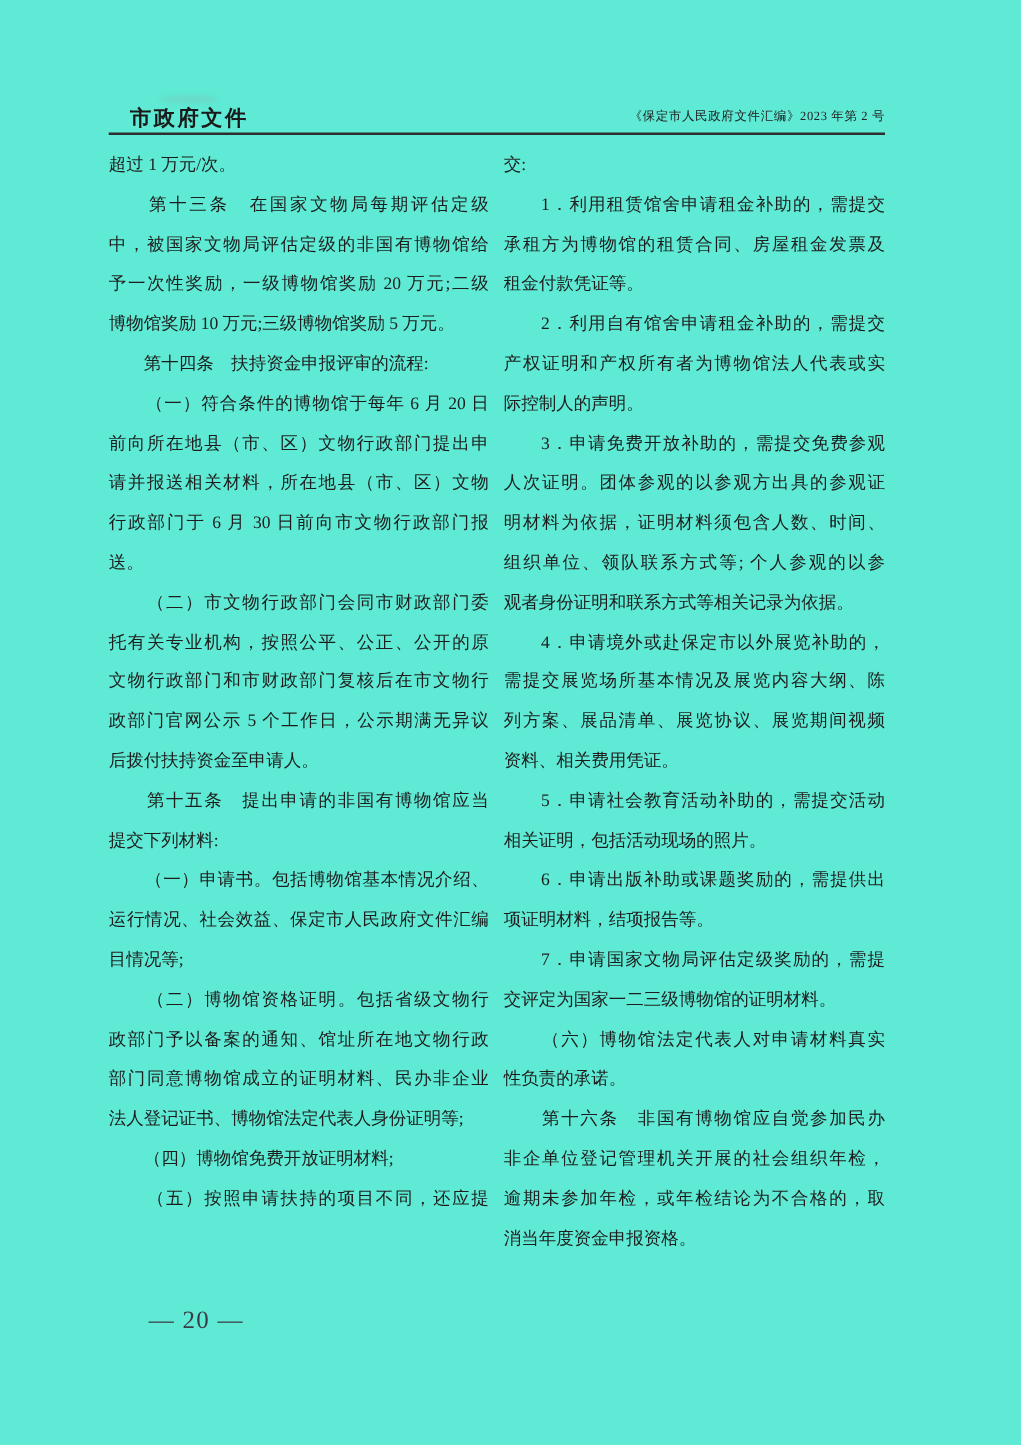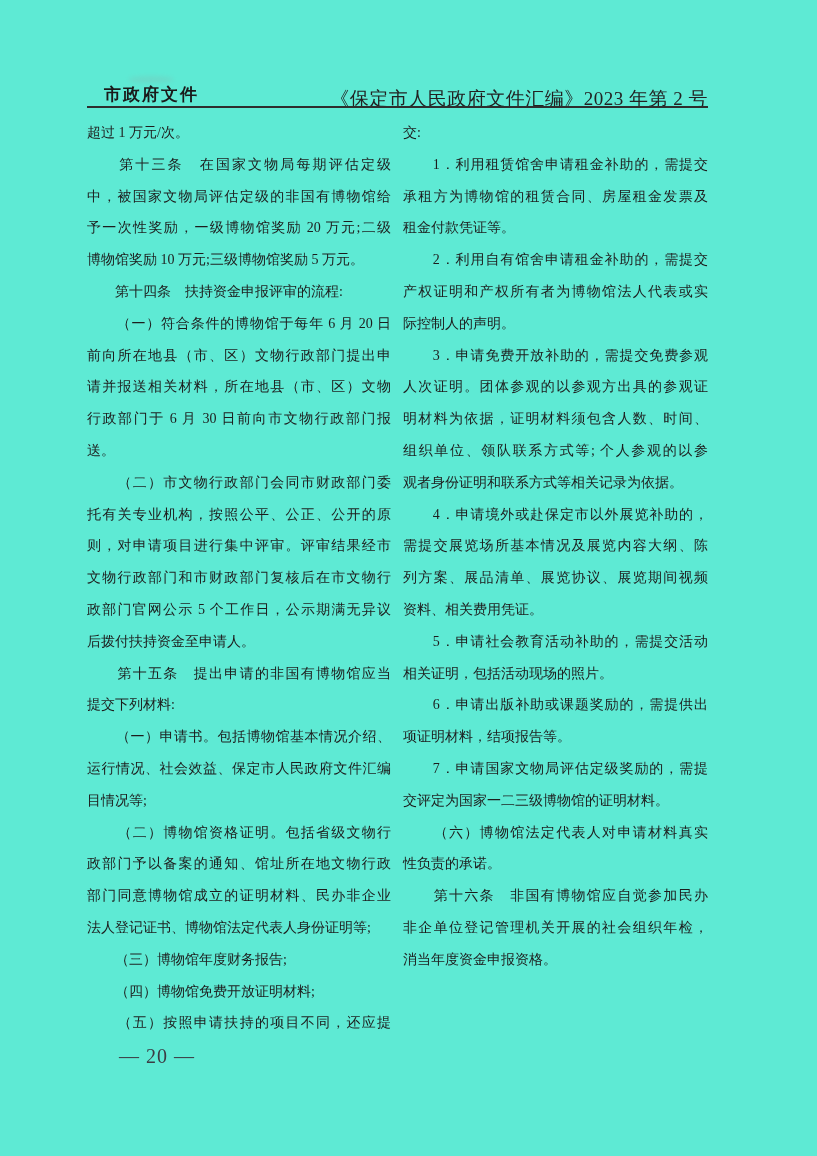--- a/index.html
+++ b/index.html
@@ -21,21 +21,21 @@
     font-family: "Liberation Sans", "DejaVu Sans", sans-serif;
     font-weight: bold;
     font-size: 17px;
     letter-spacing: 2px;
     color: #1a1a1a;
     white-space: nowrap;
   }
   .header-right {
     position: absolute;
     right: 109px; top: 86px;
-    font-size: 19px;
+    font-size: 10px;
     letter-spacing: 0.5px;
     color: #222222;
     white-space: nowrap;
   }
   .header-rule {
     position: absolute;
     left: 87px; top: 106px;
     width: 621px; height: 2px;
     background: #2e2e2e;
   }
@@ -96,34 +96,32 @@
       <div class="tline jl">予一次性奖励，一级博物馆奖励 20 万元;二级</div>
       <div class="tline ll">博物馆奖励 10 万元;三级博物馆奖励 5 万元。</div>
       <div class="tline ll">　　第十四条　扶持资金申报评审的流程:</div>
       <div class="tline jl">　　（一）符合条件的博物馆于每年 6 月 20 日</div>
       <div class="tline jl">前向所在地县（市、区）文物行政部门提出申</div>
       <div class="tline jl">请并报送相关材料，所在地县（市、区）文物</div>
       <div class="tline jl">行政部门于 6 月 30 日前向市文物行政部门报</div>
       <div class="tline ll">送。</div>
       <div class="tline jl">　　（二）市文物行政部门会同市财政部门委</div>
       <div class="tline jl">托有关专业机构，按照公平、公正、公开的原</div>
-      <div class="tline jl">则，对申请项目进行集中评审。评审结果经市</div>
       <div class="tline jl">文物行政部门和市财政部门复核后在市文物行</div>
       <div class="tline jl">政部门官网公示 5 个工作日，公示期满无异议</div>
       <div class="tline ll">后拨付扶持资金至申请人。</div>
       <div class="tline jl">　　第十五条　提出申请的非国有博物馆应当</div>
       <div class="tline ll">提交下列材料:</div>
       <div class="tline jl">　　（一）申请书。包括博物馆基本情况介绍、</div>
       <div class="tline jl">运行情况、社会效益、保定市人民政府文件汇编</div>
       <div class="tline ll">目情况等;</div>
       <div class="tline jl">　　（二）博物馆资格证明。包括省级文物行</div>
       <div class="tline jl">政部门予以备案的通知、馆址所在地文物行政</div>
       <div class="tline jl">部门同意博物馆成立的证明材料、民办非企业</div>
       <div class="tline ll">法人登记证书、博物馆法定代表人身份证明等;</div>
-      <div class="tline ll">　　（三）博物馆年度财务报告;</div>
       <div class="tline ll">　　（四）博物馆免费开放证明材料;</div>
       <div class="tline jl">　　（五）按照申请扶持的项目不同，还应提</div>
     </div>
 
   <div class="col col-right" id="col-right">
       <div class="tline ll">交:</div>
       <div class="tline jl">　　1．利用租赁馆舍申请租金补助的，需提交</div>
       <div class="tline jl">承租方为博物馆的租赁合同、房屋租金发票及</div>
       <div class="tline ll">租金付款凭证等。</div>
       <div class="tline jl">　　2．利用自有馆舍申请租金补助的，需提交</div>
@@ -141,18 +139,19 @@
       <div class="tline jl">　　5．申请社会教育活动补助的，需提交活动</div>
       <div class="tline ll">相关证明，包括活动现场的照片。</div>
       <div class="tline jl">　　6．申请出版补助或课题奖励的，需提供出</div>
       <div class="tline ll">项证明材料，结项报告等。</div>
       <div class="tline jl">　　7．申请国家文物局评估定级奖励的，需提</div>
       <div class="tline ll">交评定为国家一二三级博物馆的证明材料。</div>
       <div class="tline jl">　　（六）博物馆法定代表人对申请材料真实</div>
       <div class="tline ll">性负责的承诺。</div>
       <div class="tline jl">　　第十六条　非国有博物馆应自觉参加民办</div>
       <div class="tline jl">非企单位登记管理机关开展的社会组织年检，</div>
+      <div class="tline jl">逾期未参加年检，或年检结论为不合格的，取</div>
       <div class="tline ll">消当年度资金申报资格。</div>
     </div>
 
   <div class="page-number">— 20 —</div>
 
 </div>
 
 </body></html>

